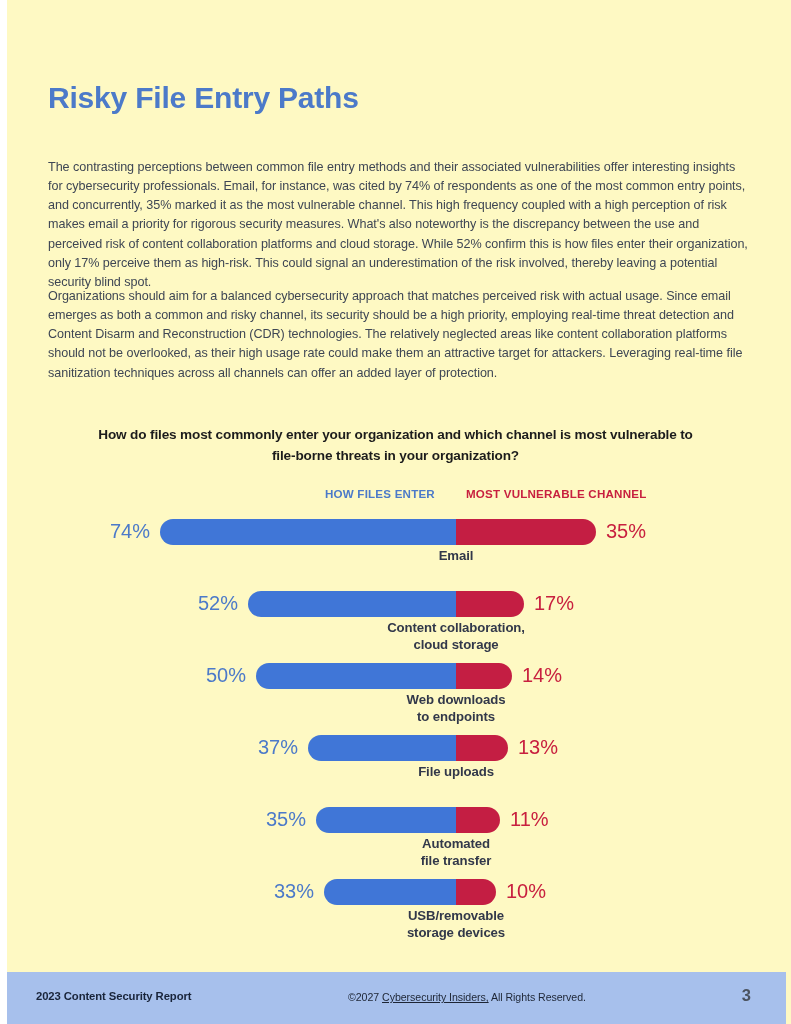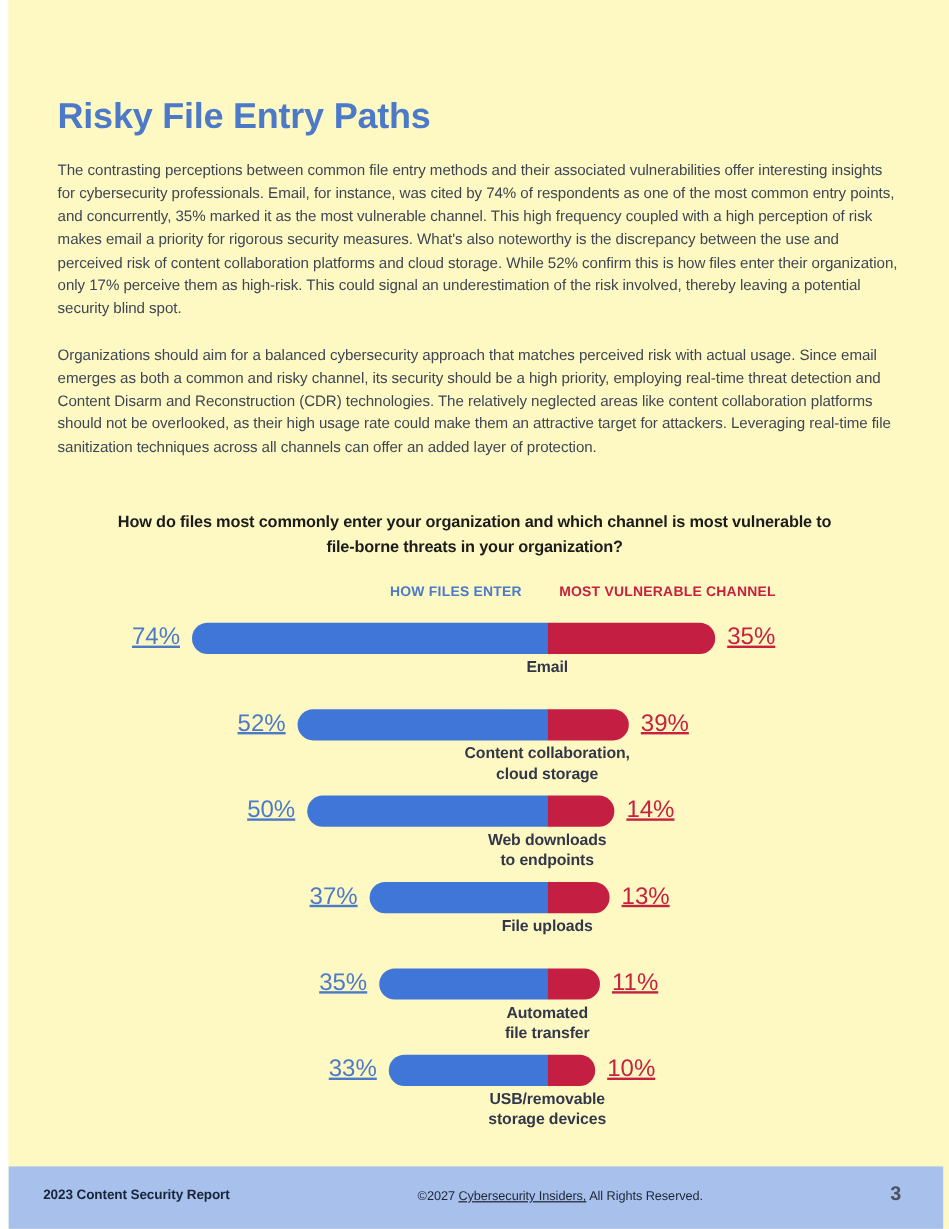--- a/index.html
+++ b/index.html
@@ -37,21 +37,21 @@
   
   .body-copy {
     position: absolute;
     left: 48px;
     width: 700px;
     font-size: 12.6px;
     line-height: 19.3px;
     color: #3E4654;
     letter-spacing: -0.05px;
   }
-  .para-1 { top: 120px; }
+  .para-1 { top: 145px; }
   .para-2 { top: 274px; }
 
   
   .chart-wrap {
     position: absolute;
     left: 0;
     top: 424px;
     width: 791px;
   }
   .chart-title {
@@ -108,21 +108,20 @@
   .bar-red {
     background: #C41E43;
     border-radius: 0 13px 13px 0;
   }
   .val {
     position: absolute;
     top: -2px;
     font-size: 20px;
     line-height: 28px;
     white-space: nowrap;
-    text-decoration: underline;
   }
   .val-left  { color: #4C7AC9; text-align: right; }
   .val-right { color: #C8203F; text-align: left; }
 
   .cat-label {
     position: absolute;
     top: 29px;
     left: 256px;
     width: 400px;
     text-align: center;
@@ -207,21 +206,21 @@
             <div class="bar bar-red" style="left: 456px; width: 140px;"></div>
             <span class="val val-right" style="left: 606px;">35%</span>
           </div>
           <div class="cat-label">Email</div>
         </div>
         <div class="row">
           <div class="bar-line">
             <span class="val val-left" style="left: 176px; width: 62px;">52%</span>
             <div class="bar bar-blue" style="left: 248px; width: 208px;"></div>
             <div class="bar bar-red" style="left: 456px; width: 68px;"></div>
-            <span class="val val-right" style="left: 534px;">39%</span>
+            <span class="val val-right" style="left: 534px;">17%</span>
           </div>
           <div class="cat-label">Content collaboration,
 cloud storage</div>
         </div>
         <div class="row">
           <div class="bar-line">
             <span class="val val-left" style="left: 184px; width: 62px;">50%</span>
             <div class="bar bar-blue" style="left: 256px; width: 200px;"></div>
             <div class="bar bar-red" style="left: 456px; width: 56px;"></div>
             <span class="val val-right" style="left: 522px;">14%</span>

